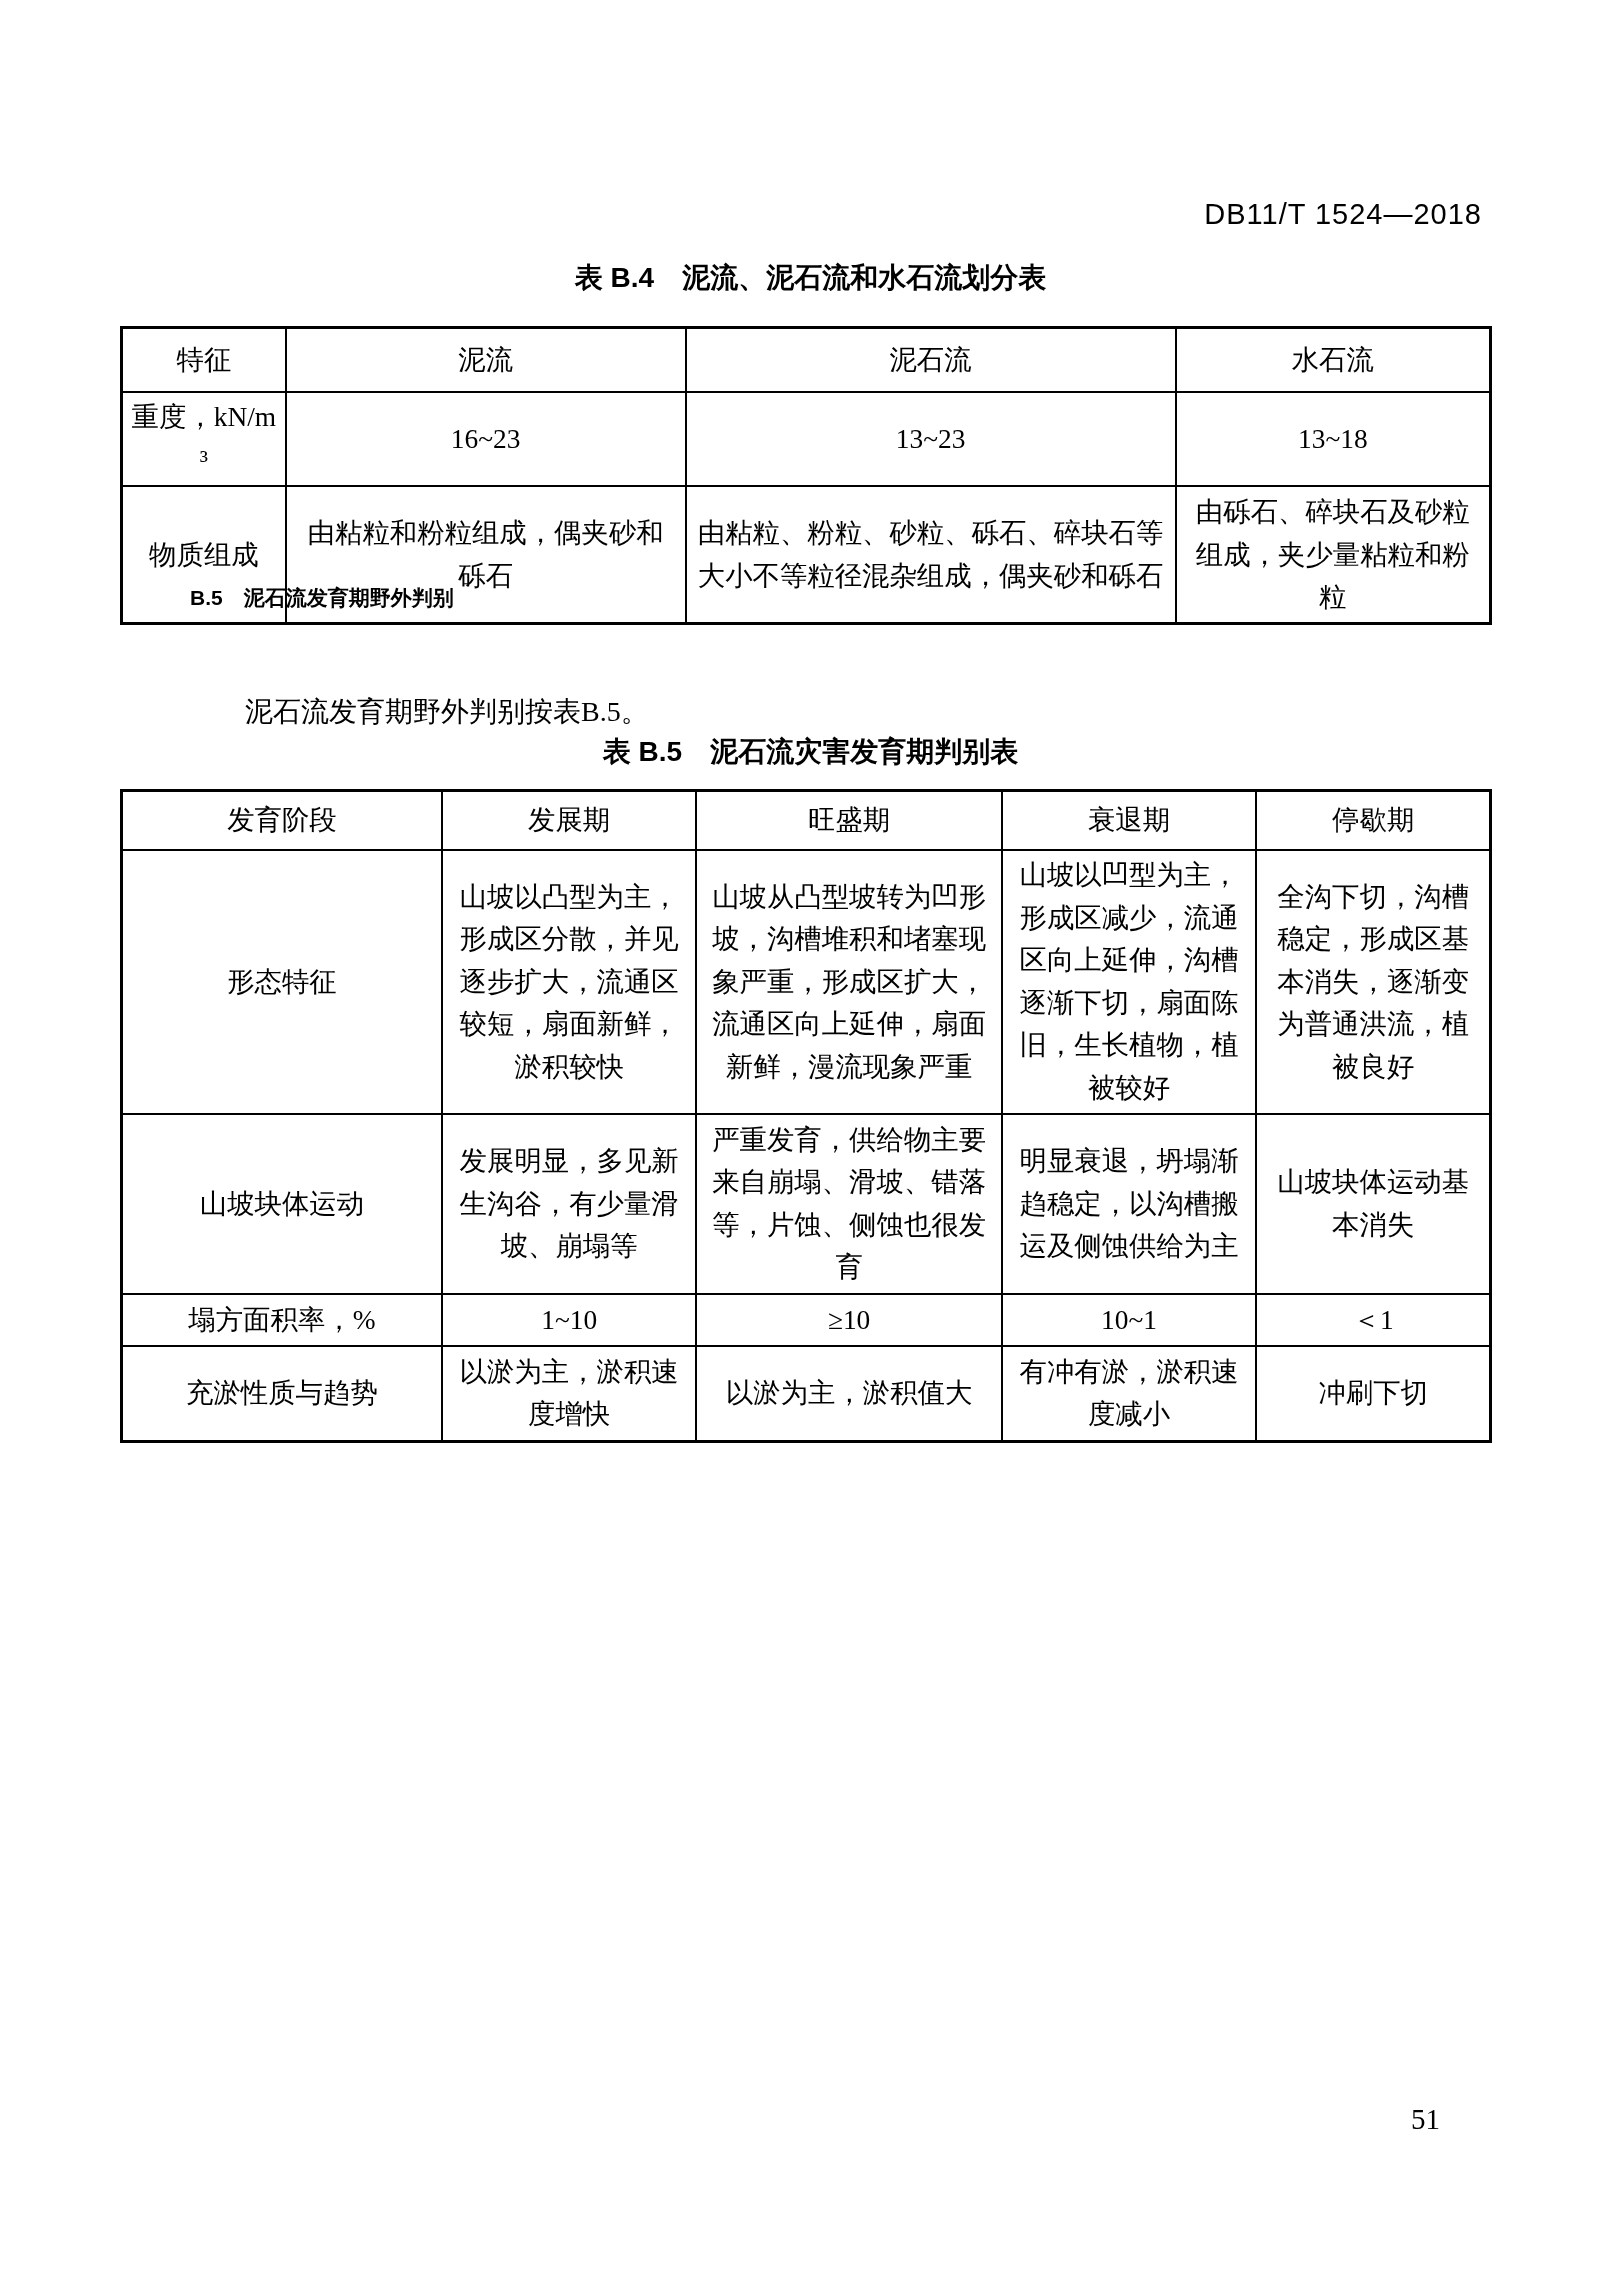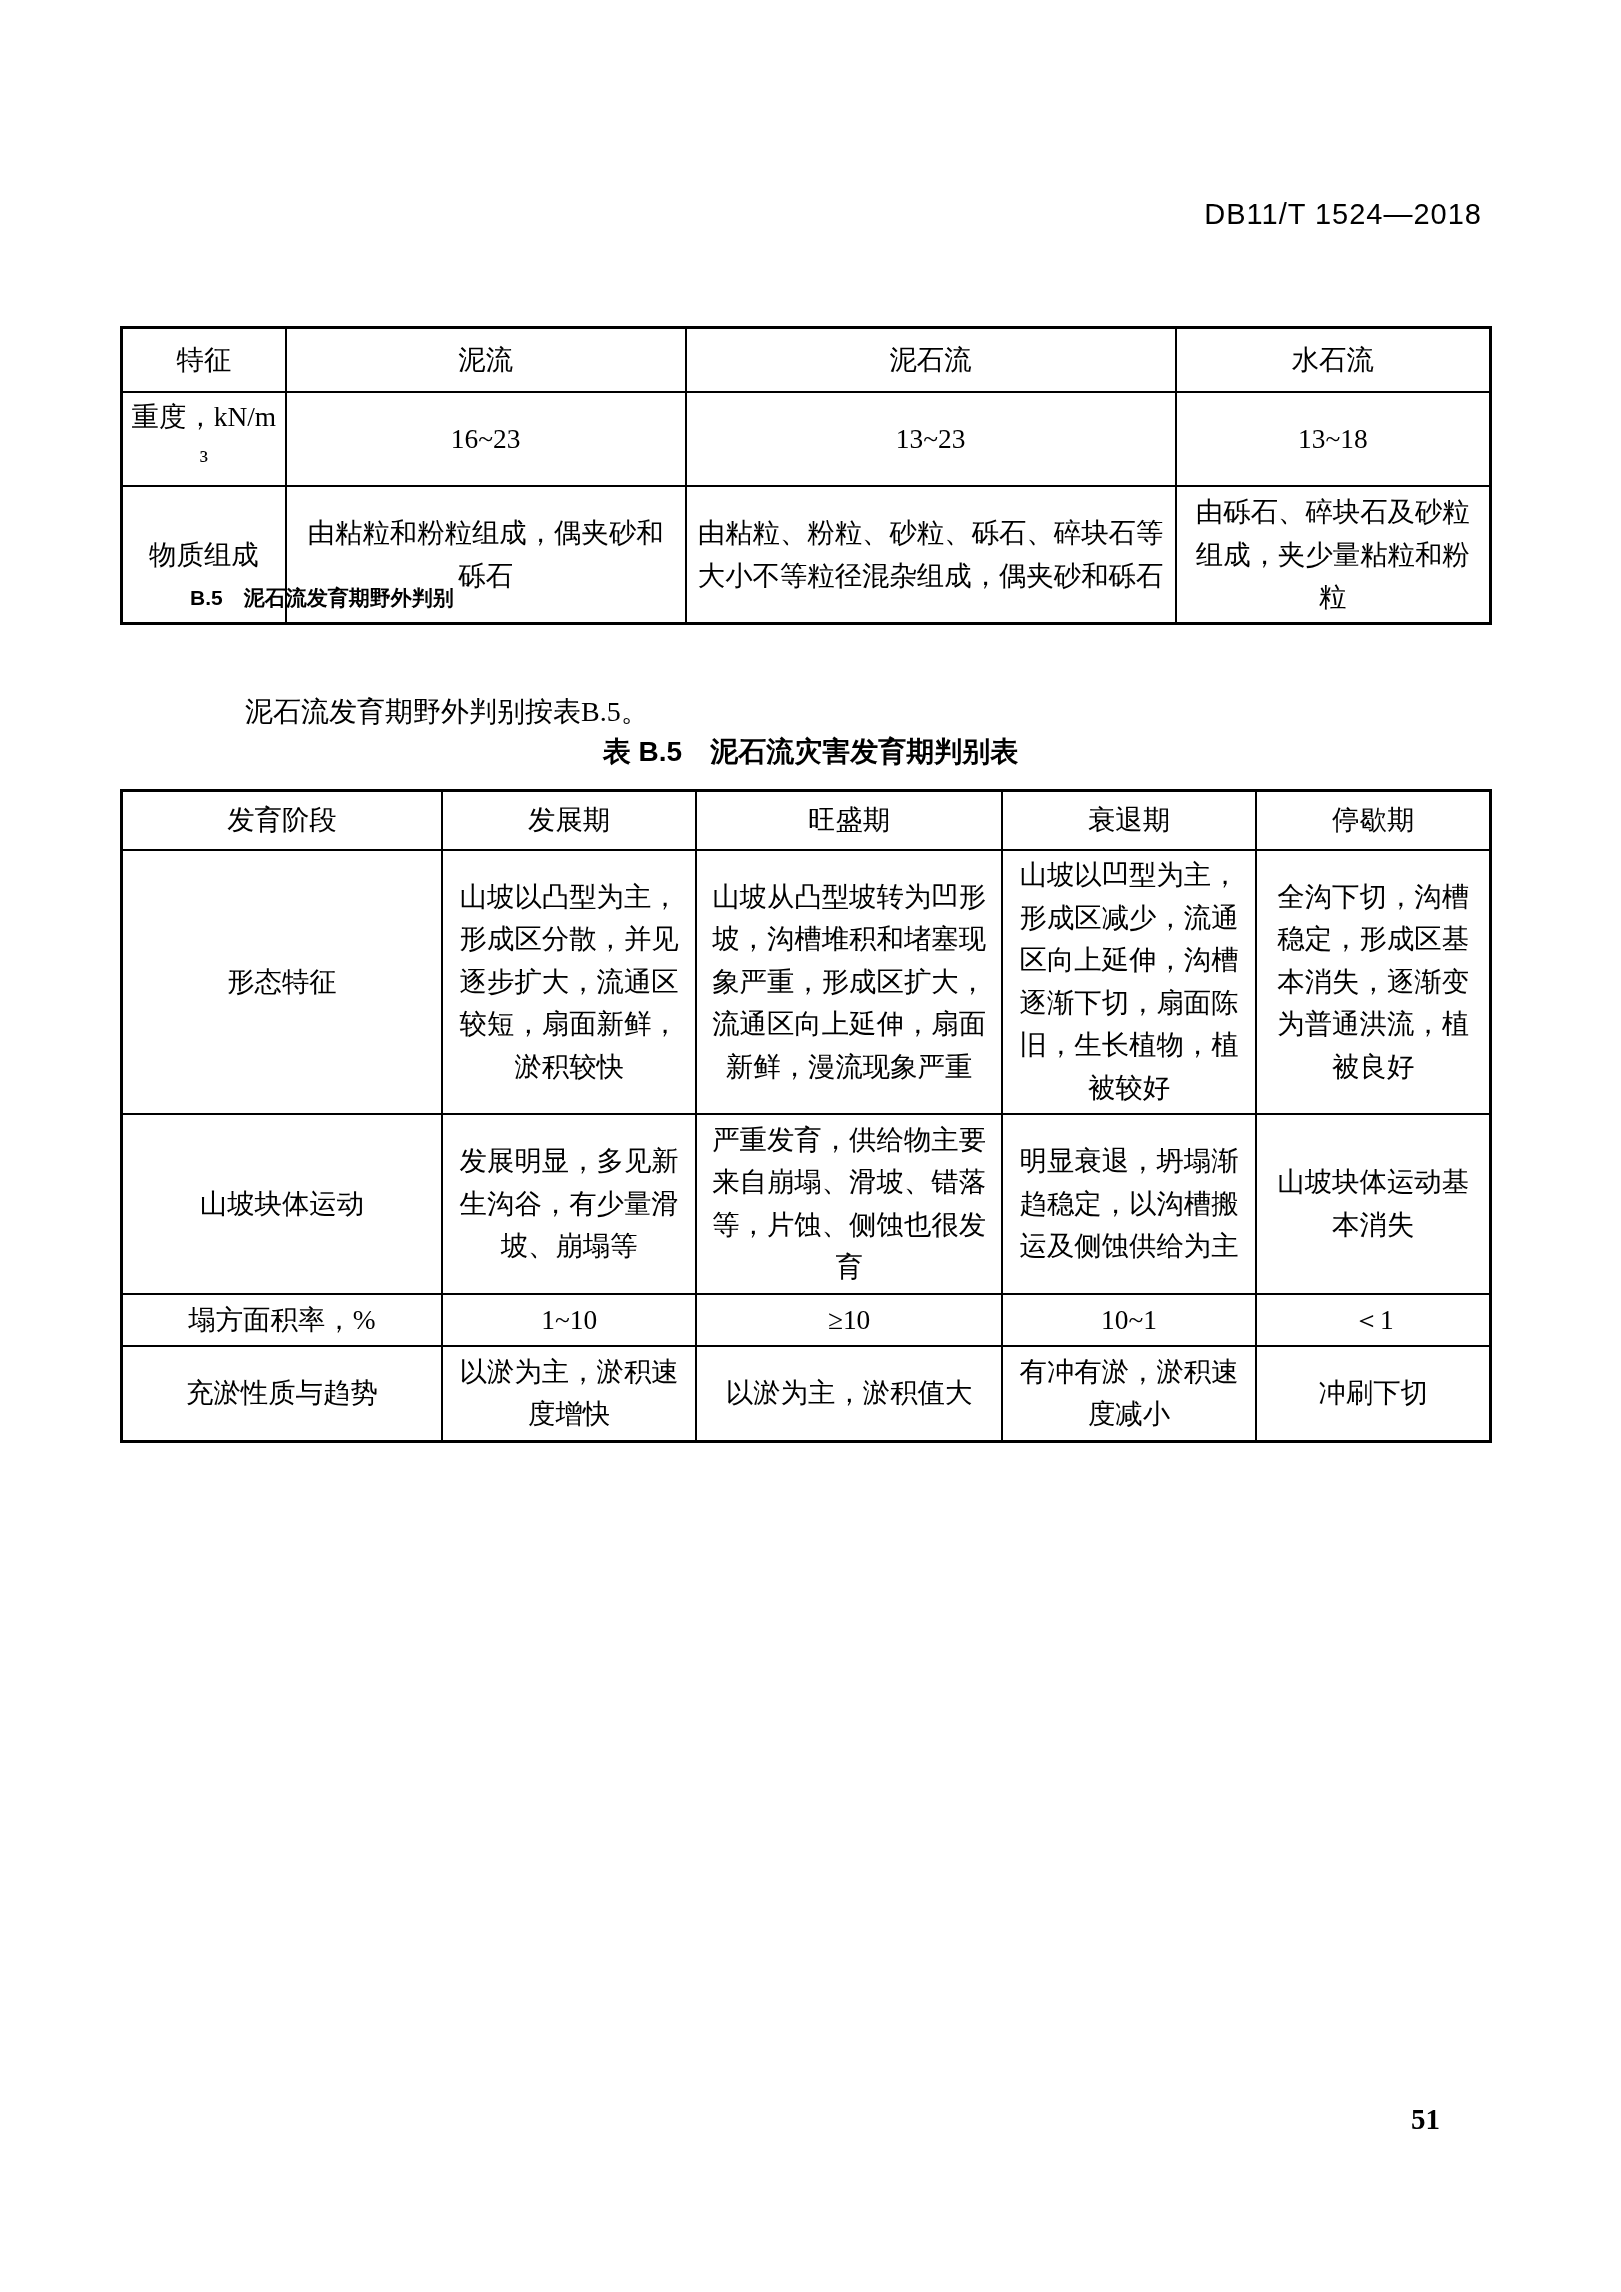--- a/index.html
+++ b/index.html
@@ -56,30 +56,31 @@
   tr.h57{height:56px;}
   tr.h102{height:100px;}
   tr.h60{height:59px;}
   tr.h220{height:216px;}
   tr.h133{height:130px;}
   tr.h52{height:51px;}
   tr.h92{height:90px;}
   tr.h93{height:91px;}
   .page-number{
     position:absolute;left:1411px;top:2103px;
-    font-size:29px;color:#000;font-weight:bold;
+    font-size:29px;color:#000;
   }
 </style>
 </head>
 <body>
 
 <div class="page">
 
   <div class="doc-code">DB11/T 1524—2018</div>
 
+  <div class="caption caption-b4">表 B.4　泥流、泥石流和水石流划分表</div>
 
   <table class="gbtable table-b4">
     <colgroup>
       <col style="width:12%">
         <col style="width:29.2%">
         <col style="width:35.8%">
         <col style="width:23%">
     </colgroup>
     <thead>
       <tr class="h65">

